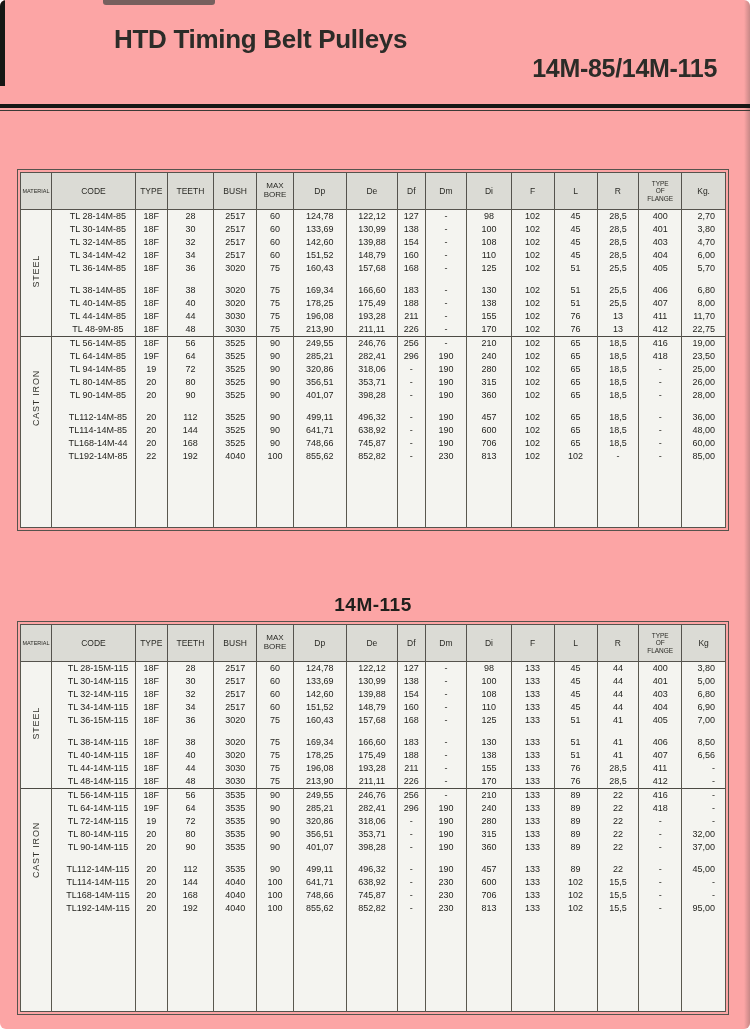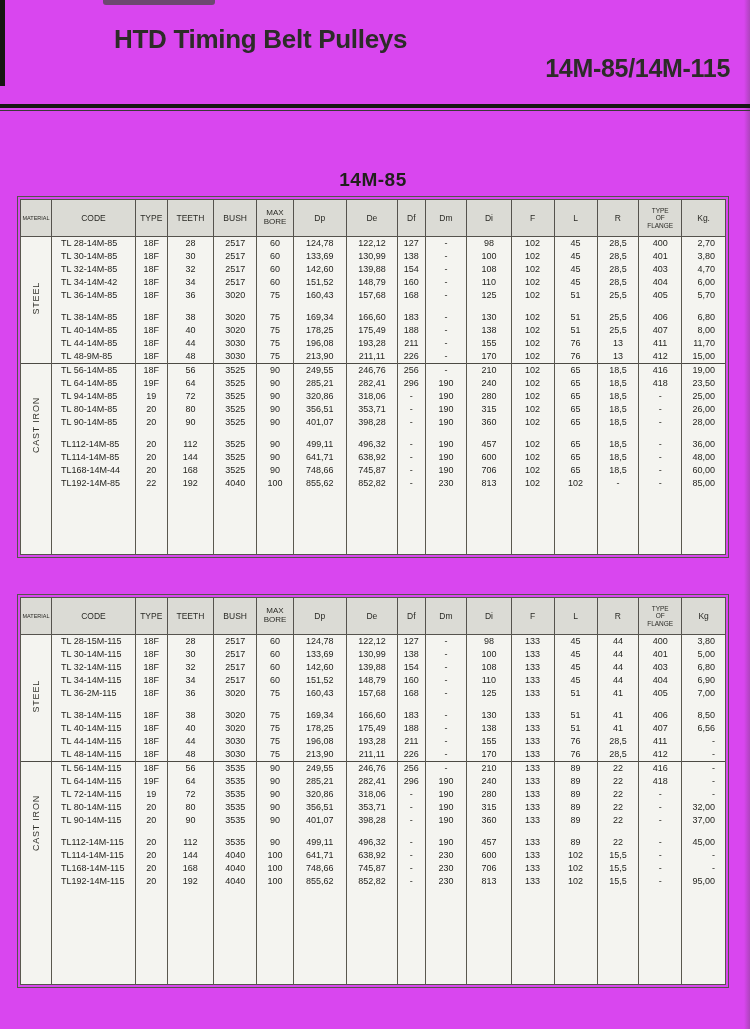--- a/index.html
+++ b/index.html
@@ -1,29 +1,30 @@
 <!DOCTYPE html>
 <html><head>
 <meta charset="utf-8">
 <style>
   html,body{margin:0;padding:0;}
   .page{
     position:relative; width:750px; height:1029px; overflow:hidden;
-    background:#d946ef;
+    background:#fca5a5;
     font-family:"Liberation Sans", sans-serif;
     color:#26261f;
+    border-radius:6px;
   }
   
   .art-left{position:absolute;left:0;top:0;width:5px;height:86px;background:#161614;}
   .art-smudge{position:absolute;left:103px;top:0;width:112px;height:5px;background:#4a4a47;opacity:.75;border-radius:0 0 3px 3px;}
   .art-right{position:absolute;right:0;top:0;bottom:0;width:6px;background:linear-gradient(to right, rgba(0,0,0,0), rgba(60,60,55,.28));}
   
   .page-title{position:absolute;left:114px;top:22px;font-size:26px;font-weight:700;line-height:34px;color:#2c2c28;letter-spacing:-.3px;}
   .page-title span{display:block;}
-  .model-range{position:absolute;right:20px;top:54px;font-size:25px;font-weight:700;color:#2c2c28;letter-spacing:-.3px;}
+  .model-range{position:absolute;right:33px;top:54px;font-size:25px;font-weight:700;color:#2c2c28;letter-spacing:-.3px;}
   .header-rule{position:absolute;left:0;top:104px;width:750px;}
   .header-rule .thick{height:4px;background:#171715;}
   .header-rule .thin{height:1px;background:#3a3a36;margin-top:2px;}
   
   .section{position:absolute;left:17px;width:712px;}
   .sec-1{top:169px;}
   .sec-2{top:594px;}
   .section-title{text-align:center;font-size:19px;font-weight:700;letter-spacing:.5px;color:#20201c;margin:0 0 5px 0;}
   .tframe{border:1px solid #55534d;padding:2px;}
   table.ptable{width:100%;border-collapse:collapse;table-layout:fixed;border:1px solid #55534d;background:#f4f4f0;}
@@ -33,21 +34,21 @@
     height:36px;white-space:pre-line;line-height:1.25;padding:0;
   }
   .ptable th.c0{font-size:5.5px;letter-spacing:0;}
   .ptable th.c5{font-size:8px;line-height:1.1;}
   .ptable th.c14{font-size:6.5px;line-height:1.15;}
   .ptable td{
     border-left:1px solid #5a584f;border-right:1px solid #5a584f;
     font-size:9px;height:13px;line-height:13px;padding:0;
     text-align:center;white-space:nowrap;overflow:hidden;color:#1f1f1a;
   }
-  .ptable td.c1{text-align:left;padding-left:9px;}
+  .ptable td.c1{text-align:center;padding-left:9px;}
   .ptable td.c15{text-align:right;padding-right:10px;}
   .ptable tr.gap-row td{height:9px;}
   .ptable tr.sec-start td{border-top:1.5px solid #4c4a44;}
   .ptable td.material{vertical-align:middle;text-align:center;}
   .ptable td.material span{
     display:inline-block;writing-mode:vertical-rl;transform:rotate(180deg);
     font-size:9px;letter-spacing:.8px;color:#33332d;
   }
   table.t0 tr.spacer-row td{height:64px;}
   table.t1 tr.spacer-row td{height:96px;}
@@ -65,21 +66,20 @@
     <span>HTD Timing Belt Pulleys</span>
   </div>
   <div class="model-range">14M-85/14M-115</div>
 
   <div class="header-rule">
     <div class="thick"></div>
     <div class="thin"></div>
   </div>
 
   <div class="section sec-1">
-    <div class="section-title">14M-85</div>
     <div class="tframe">
       <table class="ptable t0">
           <colgroup>
             <col style="width: 4.4%;">
             <col style="width: 11.9%;">
             <col style="width: 4.5%;">
             <col style="width: 6.6%;">
             <col style="width: 6.1%;">
             <col style="width: 5.2%;">
             <col style="width: 7.5%;">
@@ -279,21 +279,21 @@
               <td class="c5">75</td>
               <td class="c6">213,90</td>
               <td class="c7">211,11</td>
               <td class="c8">226</td>
               <td class="c9">-</td>
               <td class="c10">170</td>
               <td class="c11">102</td>
               <td class="c12">76</td>
               <td class="c13">13</td>
               <td class="c14">412</td>
-              <td class="c15">15,00</td>
+              <td class="c15">22,75</td>
             </tr>
             <tr class="sec-start">
               <td rowspan="10" class="material c0"><span>CAST IRON</span></td>
               <td class="c1">TL 56-14M-85</td>
               <td class="c2">18F</td>
               <td class="c3">56</td>
               <td class="c4">3525</td>
               <td class="c5">90</td>
               <td class="c6">249,55</td>
               <td class="c7">246,76</td>
@@ -476,20 +476,21 @@
               <td></td>
               <td></td>
               <td></td>
             </tr>
           </tbody>
         </table>
     </div>
   </div>
 
   <div class="section sec-2">
+    <div class="section-title">14M-115</div>
     <div class="tframe">
       <table class="ptable t1">
           <colgroup>
             <col style="width: 4.4%;">
             <col style="width: 11.9%;">
             <col style="width: 4.5%;">
             <col style="width: 6.6%;">
             <col style="width: 6.1%;">
             <col style="width: 5.2%;">
             <col style="width: 7.5%;">
@@ -590,21 +591,21 @@
               <td class="c8">160</td>
               <td class="c9">-</td>
               <td class="c10">110</td>
               <td class="c11">133</td>
               <td class="c12">45</td>
               <td class="c13">44</td>
               <td class="c14">404</td>
               <td class="c15">6,90</td>
             </tr>
             <tr>
-              <td class="c1">TL 36-2M-115</td>
+              <td class="c1">TL 36-15M-115</td>
               <td class="c2">18F</td>
               <td class="c3">36</td>
               <td class="c4">3020</td>
               <td class="c5">75</td>
               <td class="c6">160,43</td>
               <td class="c7">157,68</td>
               <td class="c8">168</td>
               <td class="c9">-</td>
               <td class="c10">125</td>
               <td class="c11">133</td>

